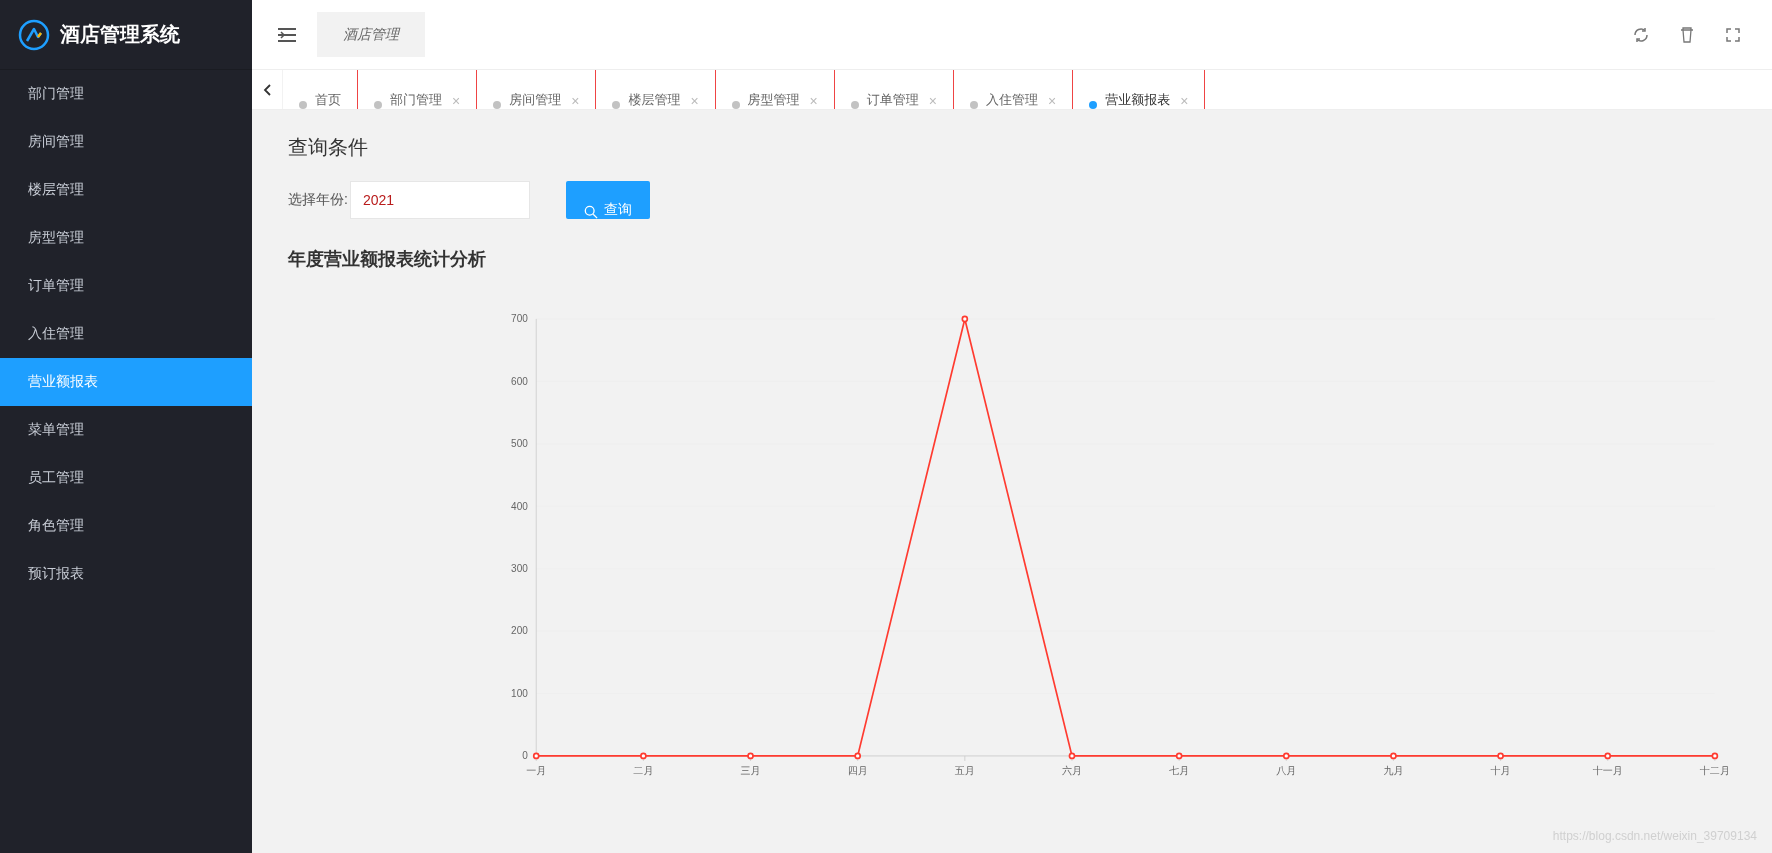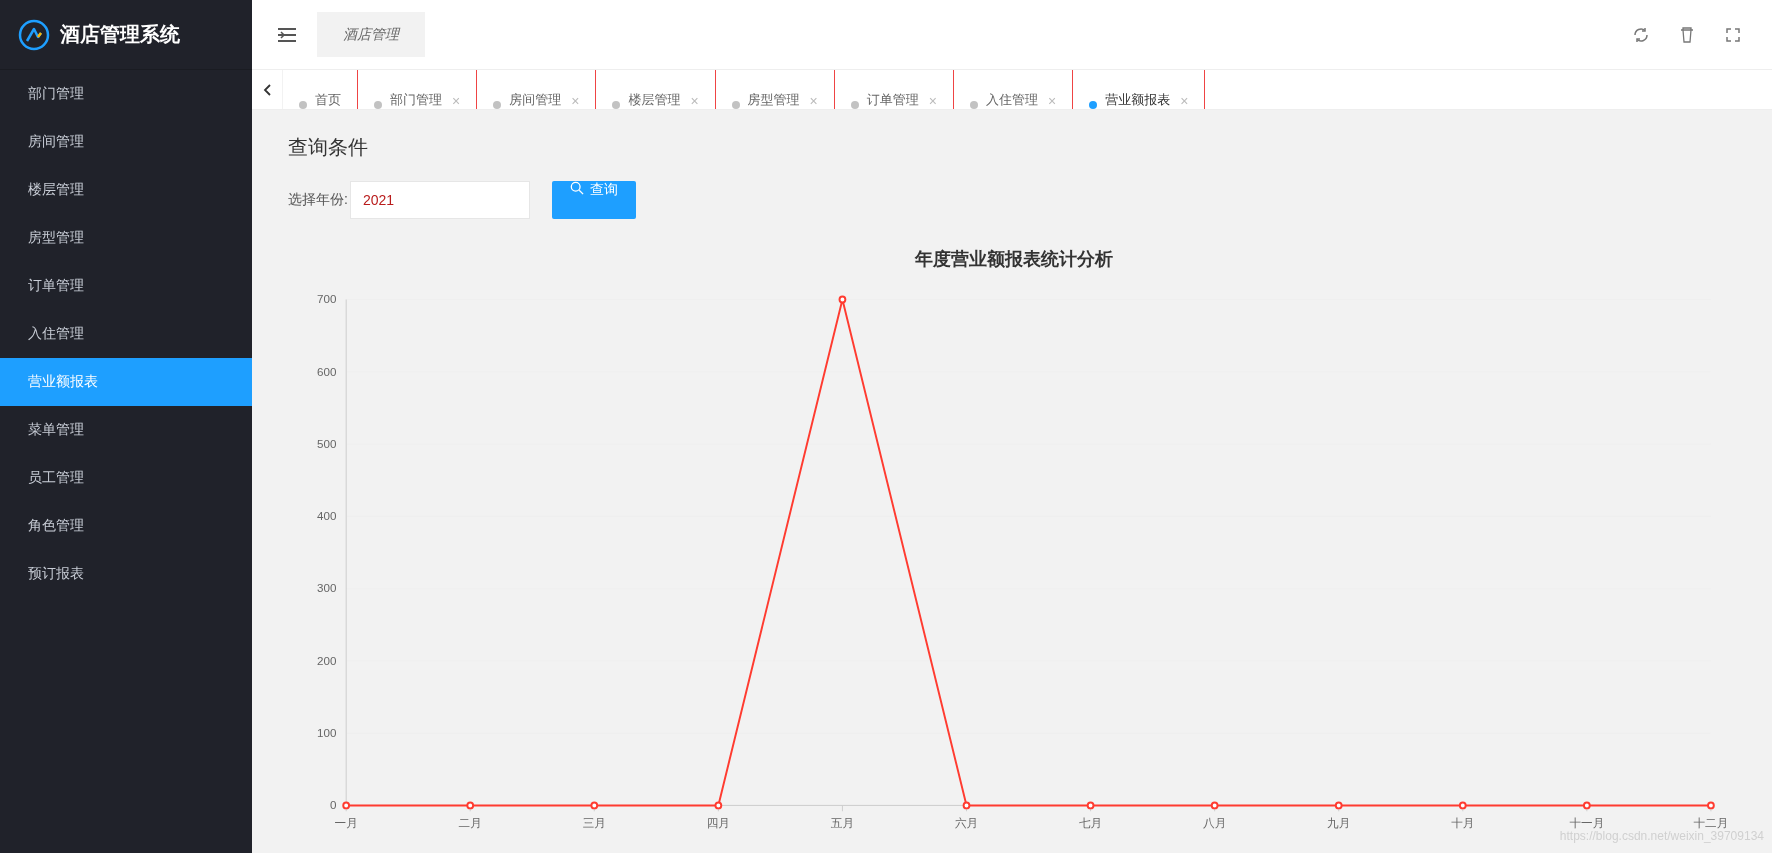--- a/index.html
+++ b/index.html
@@ -33,29 +33,29 @@
 .tab.active .tab-dot { background: #1e9fff; }
 .tab.active { color: #333; }
 .tab-close { margin-left: 10px; color: #bbb; font-size: 14px; }
 
 
 .content { flex: 1; padding: 24px 32px 0 36px; display: flex; flex-direction: column; min-height: 0; }
 .section-title { font-size: 20px; color: #333; margin-bottom: 20px; }
 .query-row { display: flex; align-items: center; gap: 2px; margin-bottom: 28px; }
 .query-label { color: #555; font-size: 14px; }
 .query-input { width: 180px; height: 38px; border: 1px solid #e6e6e6; background: #fff; padding: 0 12px; font-size: 14px; color: #b91c1c; }
-.query-btn { height: 38px; padding: 0 18px; background: #1e9fff; color: #fff; border: none; border-radius: 2px; display: flex; align-items: flex-start; gap: 6px; cursor: pointer; font-size: 14px; margin-left: 20px; }
+.query-btn { height: 38px; padding: 0 18px; background: #1e9fff; color: #fff; border: none; border-radius: 2px; display: flex; align-items: flex-end; gap: 6px; cursor: pointer; font-size: 14px; margin-left: 34px; }
 .query-btn svg { width: 14px; height: 14px; }
 
-.chart-wrap { flex: 1; display: flex; flex-direction: column; min-height: 0; }
+.chart-wrap { flex: 1; display: flex; min-height: 0; }
 .chart-title { text-align: center; font-size: 18px; font-weight: 700; color: #333; margin-bottom: 10px; }
 .chart-box { flex: 1; position: relative; }
 .chart-svg { width: 100%; height: 100%; }
 
-.watermark { position: absolute; right: 8px; bottom: 10px; color: #d0d0d0; font-size: 12px; pointer-events: none; }
+.watermark { position: absolute; right: 15px; bottom: 10px; color: #d0d0d0; font-size: 12px; pointer-events: none; }
 </style>
 </head>
 <body>
 
 <div class="app">
 
   <aside class="sidebar">
     <div class="logo-row">
       <svg class="logo-mark" viewBox="0 0 32 32">
         <circle cx="16" cy="16" r="14" fill="none" stroke="#1e9fff" stroke-width="2.5"></circle>

